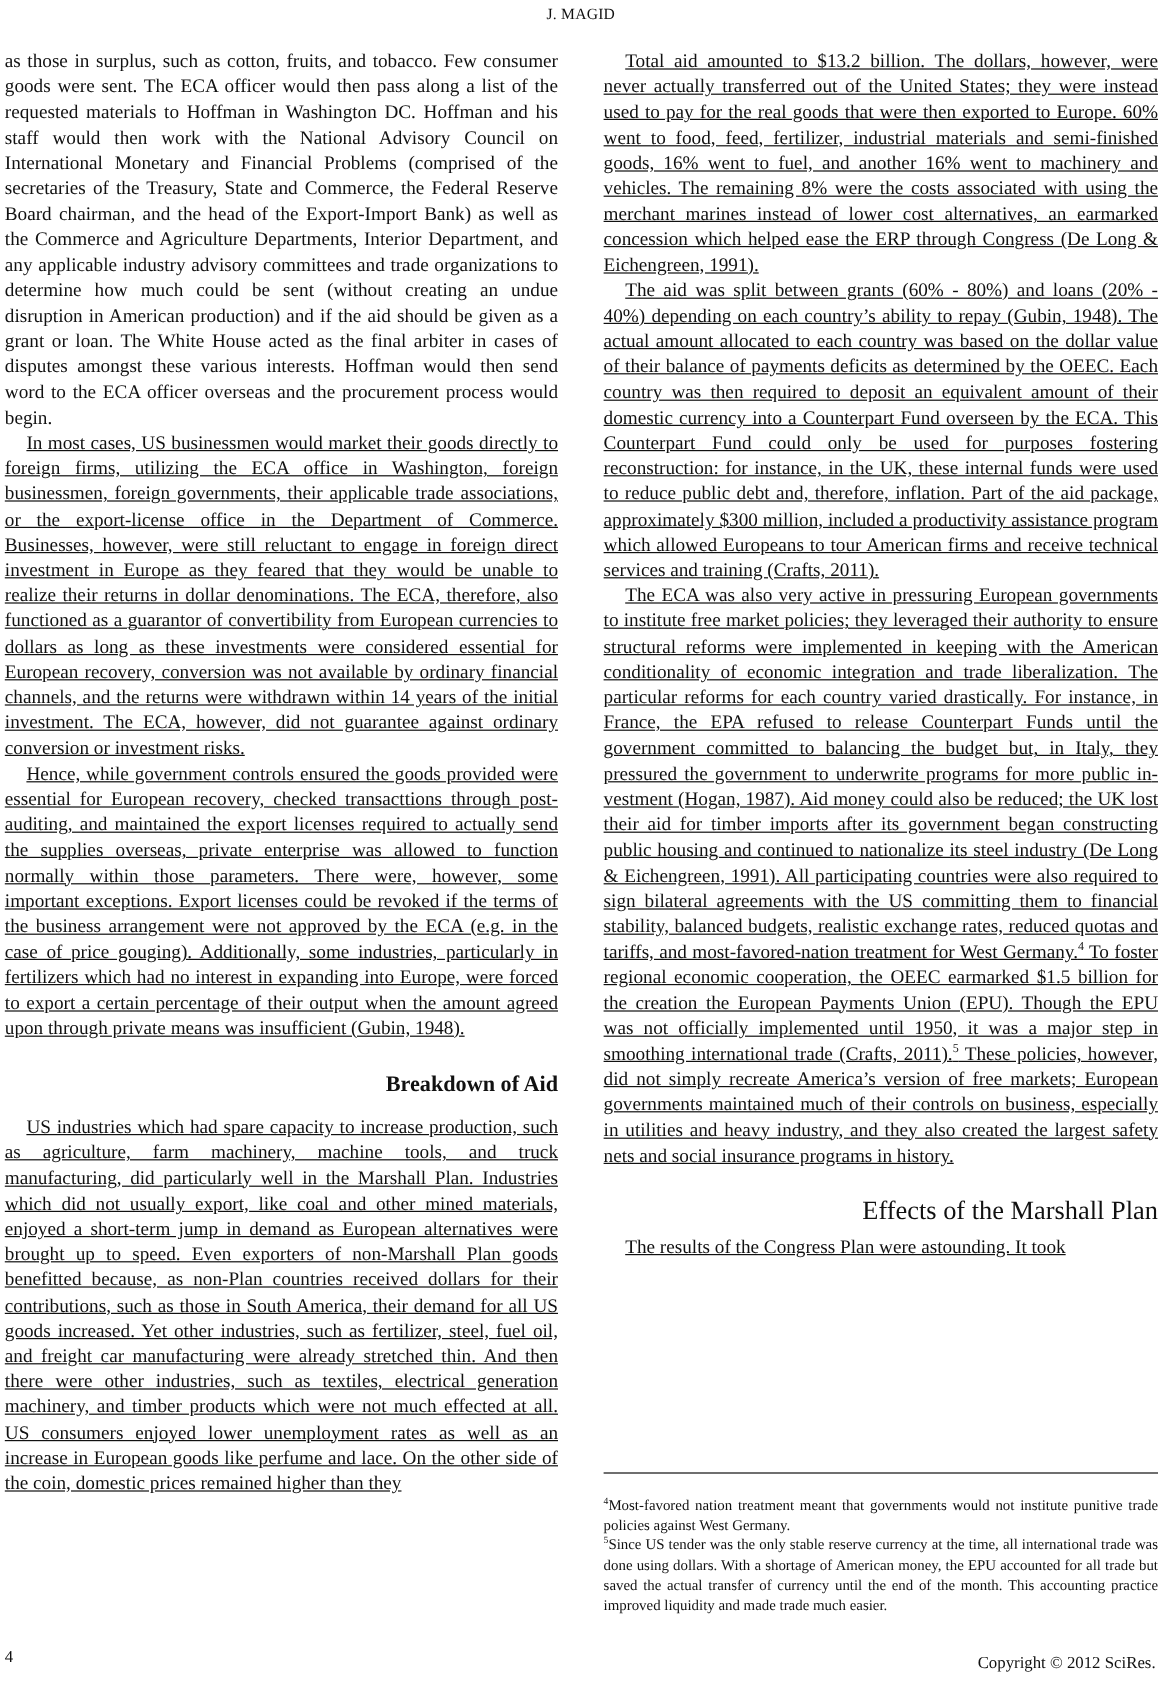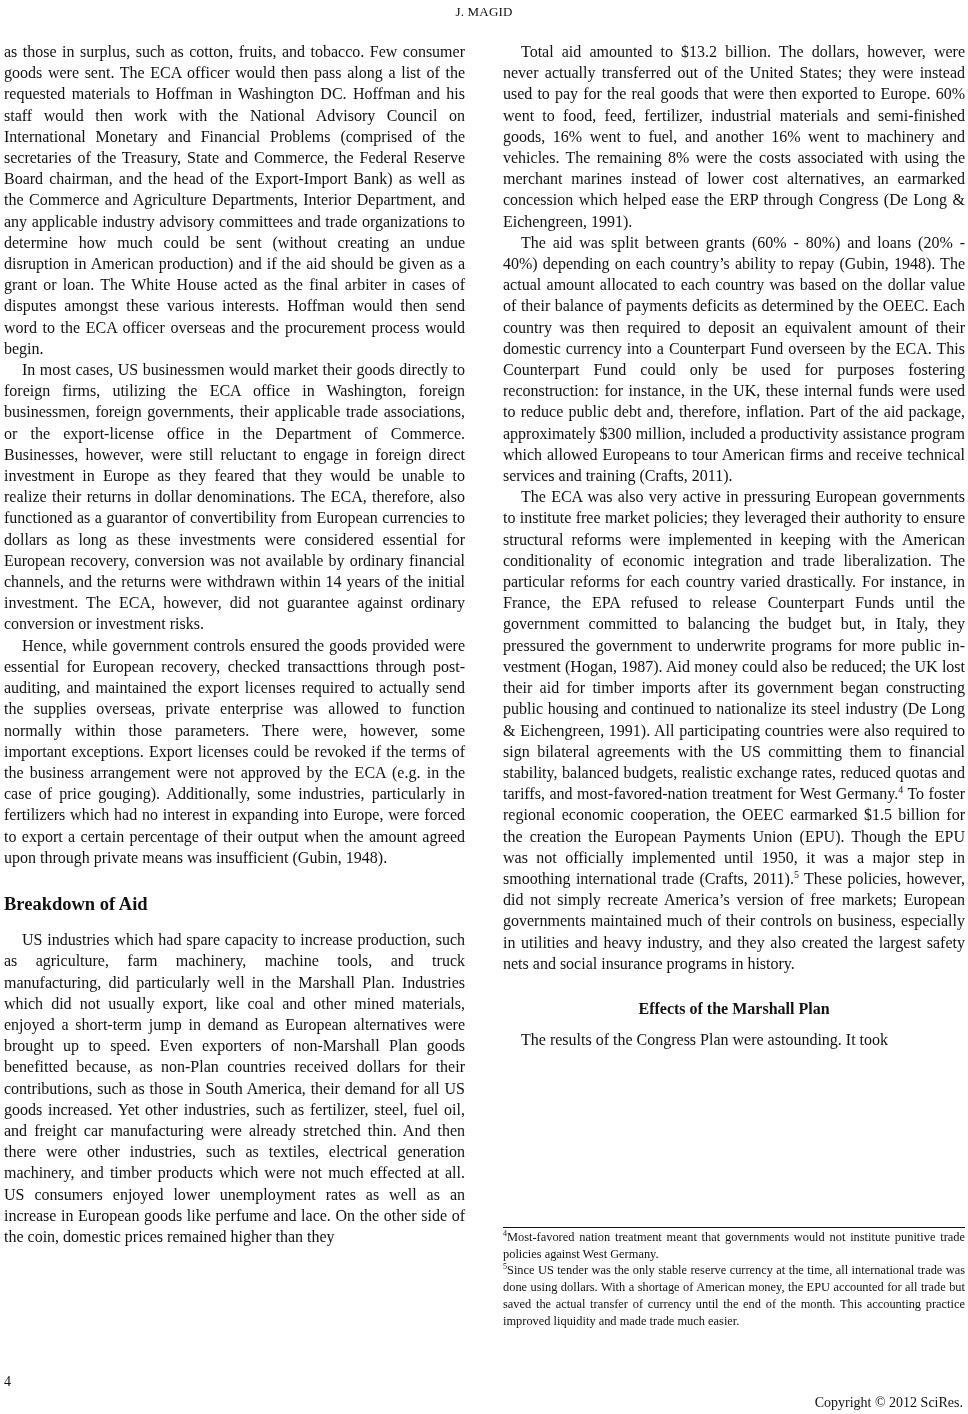--- a/index.html
+++ b/index.html
@@ -14,38 +14,38 @@
   }
   .col {
     position: absolute; top: 41px;
     font-size: 16px; line-height: 21.2px;
     text-align: justify; text-justify: inter-word;
     hyphens: manual;
   }
   .col-left { left: 4px; width: 461px; }
   .col-right { left: 503px; width: 462px; }
   .col p { margin: 0; }
-  .col p.indent { text-indent: 18px; }
+  .col p.indent { text-indent: 18px; text-decoration: underline; }
   .col p.last { text-align-last: left; }
   .h-left {
-    font-weight: bold; font-size: 18.5px; margin: 26px 0 14px 0; text-align: left;
+    font-weight: bold; font-size: 18.5px; margin: 26px 0 14px 0; text-align: right;
   }
   .h-center {
-    font-weight: bold; font-size: 16px; text-align: center; margin: 24px 0 10px 0;
+    font-weight: normal; font-size: 22px; text-align: right; margin: 24px 0 10px 0;
   }
   sup { font-size: 10px; line-height: 0; vertical-align: 6px; }
   .footnotes {
     position: absolute; left: 503px; width: 462px; top: 1227px;
-    border-top: 1px solid #111; padding-top: 1px;
+    border-top: 1px solid #111; padding-top: 18px;
     font-size: 12.4px; line-height: 16.7px; text-align: justify;
   }
   .footnotes p { margin: 0; }
   .footnotes sup { font-size: 8px; vertical-align: 5px; }
   .page-number { position: absolute; left: 4px; top: 1374px; font-size: 14px; }
-  .copyright { position: absolute; right: 5px; top: 1379px; font-size: 14px; margin-top: 16px; }
+  .copyright { position: absolute; right: 5px; top: 1379px; font-size: 14px; }
 </style>
 </head>
 <body>
 
 <div class="running-head">J. MAGID</div>
 
 <div class="col col-left">
   <p>as those in surplus, such as cotton, fruits, and tobacco. Few consumer goods were sent. The ECA officer would then pass along a list of the requested materials to Hoffman in Washing­ton DC. Hoffman and his staff would then work with the Na­tional Advisory Council on International Monetary and Finan­cial Problems (comprised of the secretaries of the Treasury, State and Commerce, the Federal Reserve Board chairman, and the head of the Export-Import Bank) as well as the Commerce and Agriculture Departments, Interior Department, and any applicable industry advisory committees and trade organiza­tions to determine how much could be sent (without creating an undue disruption in American production) and if the aid should be given as a grant or loan. The White House acted as the final arbiter in cases of disputes amongst these various interests. Hoffman would then send word to the ECA officer overseas and the procurement process would begin.</p>
   <p class="indent">In most cases, US businessmen would market their goods directly to foreign firms, utilizing the ECA office in Washing­ton, foreign businessmen, foreign governments, their applicable trade associations, or the export-license office in the Depart­ment of Commerce. Businesses, however, were still reluctant to engage in foreign direct investment in Europe as they feared that they would be unable to realize their returns in dollar de­nominations. The ECA, therefore, also functioned as a guaran­tor of convertibility from European currencies to dollars as long as these investments were considered essential for European recovery, conversion was not available by ordinary financial channels, and the returns were withdrawn within 14 years of the initial investment. The ECA, however, did not guarantee against ordinary conversion or investment risks.</p>
   <p class="indent">Hence, while government controls ensured the goods pro­vided were essential for European recovery, checked transact­tions through post-auditing, and maintained the export licenses required to actually send the supplies overseas, private enter­prise was allowed to function normally within those parameters. There were, however, some important exceptions. Export li­censes could be revoked if the terms of the business arrange­ment were not approved by the ECA (e.g. in the case of price gouging). Additionally, some industries, particularly in fertiliz­ers which had no interest in expanding into Europe, were forced to export a certain percentage of their output when the amount agreed upon through private means was insufficient (Gubin, 1948).</p>

